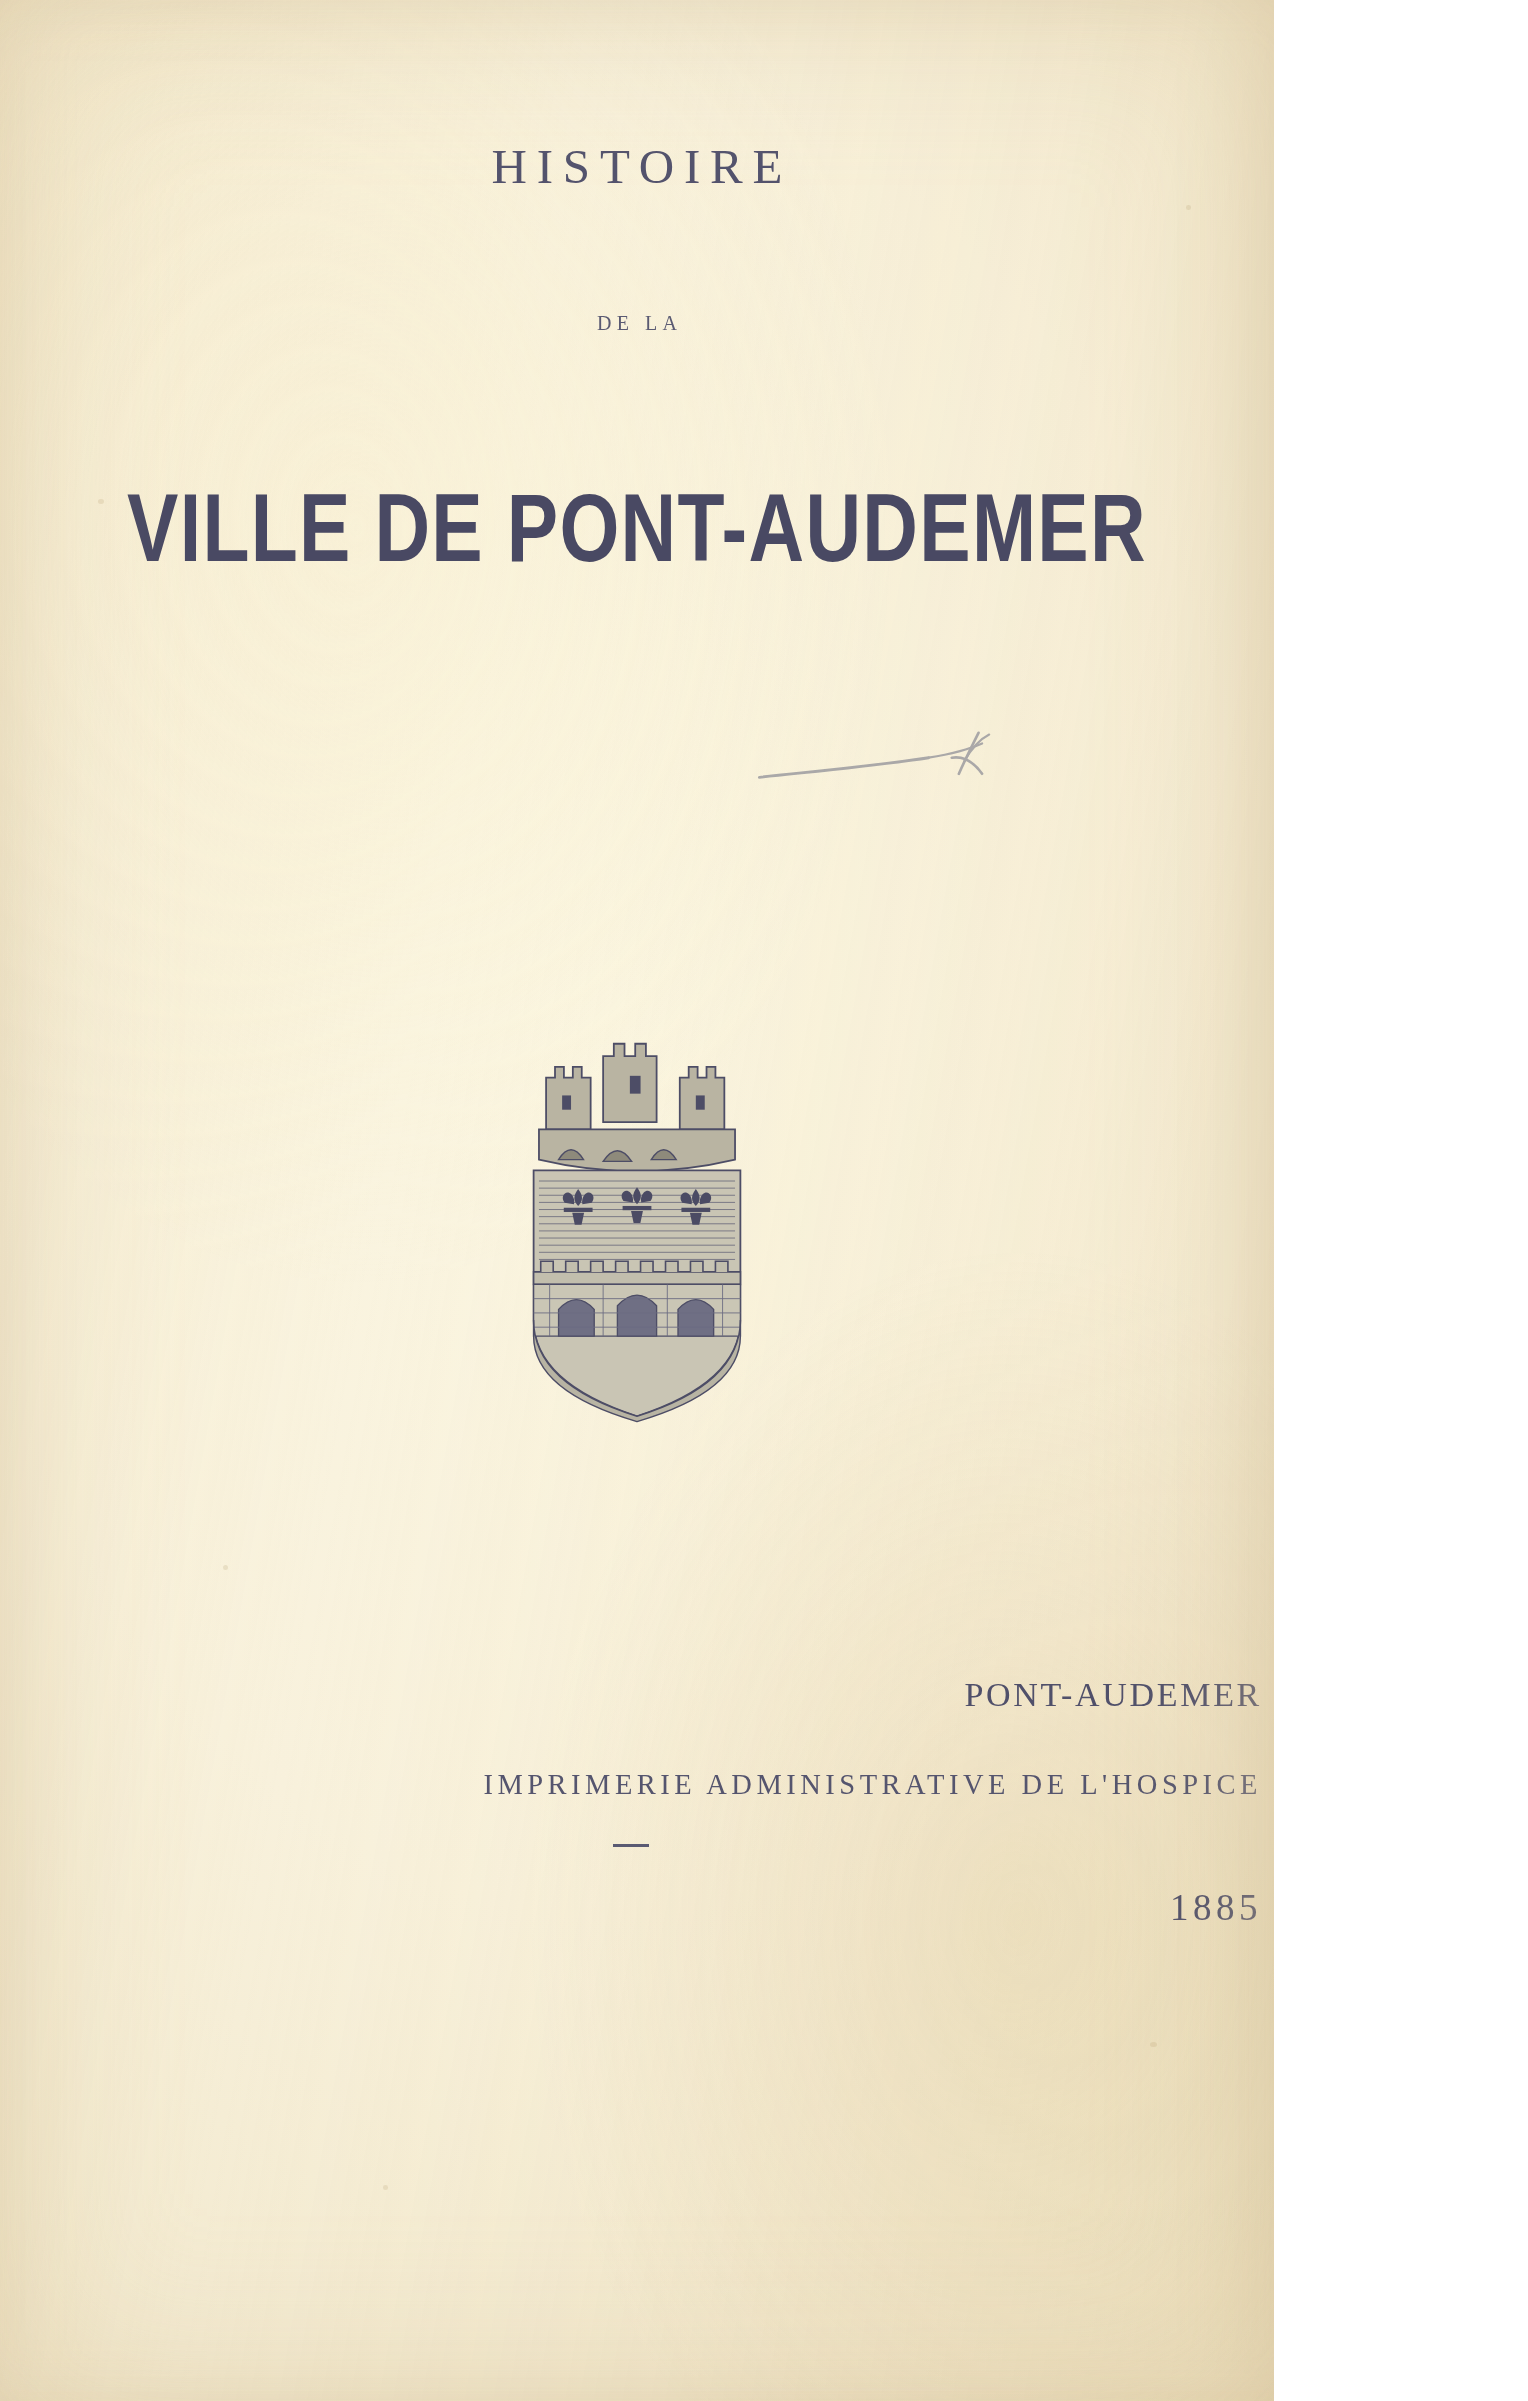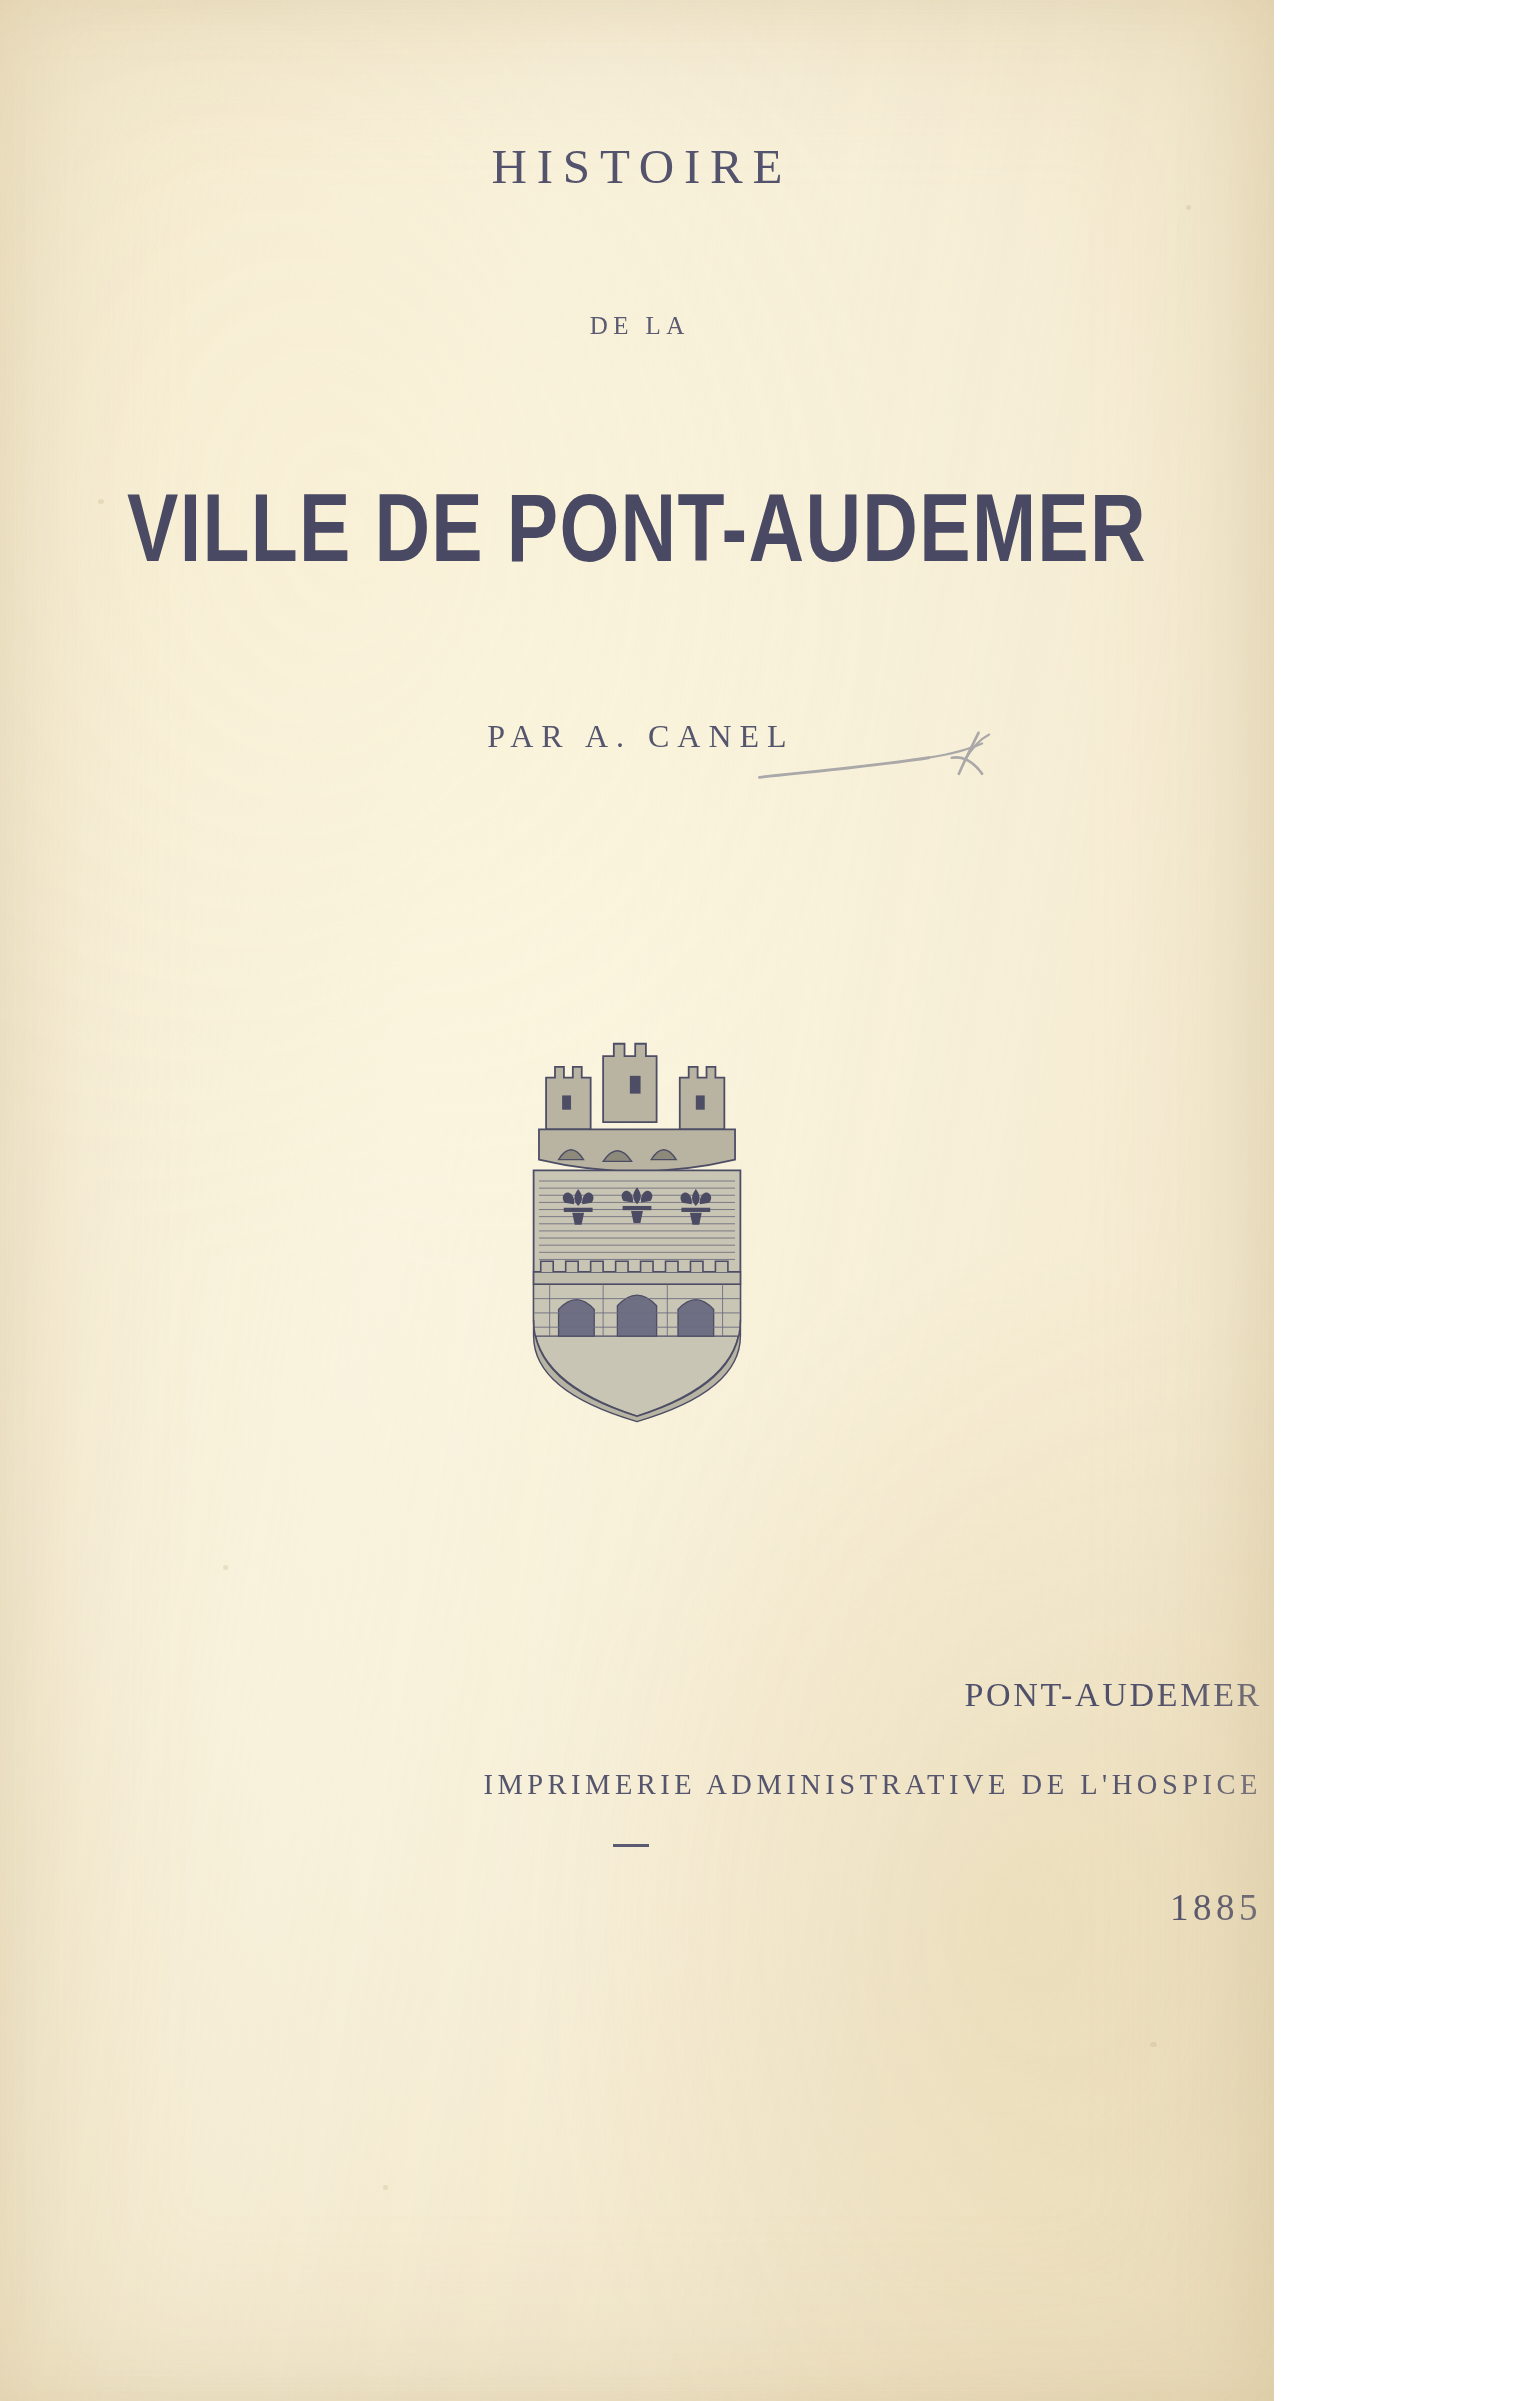--- a/index.html
+++ b/index.html
@@ -57,21 +57,21 @@
     font-size: 49px;
     letter-spacing: 9.8px;
     color: #53536d;
     text-indent: 9.8px;
   }
   .t-dela {
     position: absolute;
     top: 312px;
     left: 0; right: 0;
     text-align: center;
-    font-size: 25px;
+    font-size: 20px;
     letter-spacing: 5.4px;
     color: #5a5a72;
     text-indent: 5.4px;
   }
   .t-title {
     position: absolute;
     top: 473px;
     left: 0; right: 0;
     text-align: center;
     font-family: "Liberation Sans", sans-serif;
@@ -169,21 +169,20 @@
   <div class="spot" style="top:205px;left:1186px;width:4.5px;height:4.5px;"></div>
 
   <div class="content">
 
     <div class="t-histoire">HISTOIRE</div>
 
     <div class="t-dela">DE LA</div>
 
     <div class="t-title">VILLE DE PONT-AUDEMER</div>
 
-    <div class="t-author">PAR A. CANEL</div>
 
     <svg class="annotation" viewBox="0 0 330 110">
       <path d="M6 52 C 60 46, 130 40, 196 30" stroke="#8d8d96" stroke-width="3.2" fill="none" stroke-linecap="round"></path>
       <path d="M196 30 C 220 26, 238 22, 256 14" stroke="#8d8d96" stroke-width="2.6" fill="none" stroke-linecap="round"></path>
       <path d="M252 2 C 244 18, 236 34, 230 48" stroke="#8d8d96" stroke-width="3" fill="none" stroke-linecap="round"></path>
       <path d="M222 30 C 234 28, 246 34, 256 48" stroke="#8d8d96" stroke-width="3" fill="none" stroke-linecap="round"></path>
       <path d="M236 34 C 244 20, 252 10, 264 4" stroke="#8d8d96" stroke-width="2.4" fill="none" stroke-linecap="round"></path>
     </svg>
 
     <svg class="crest" viewBox="0 0 300 460">

